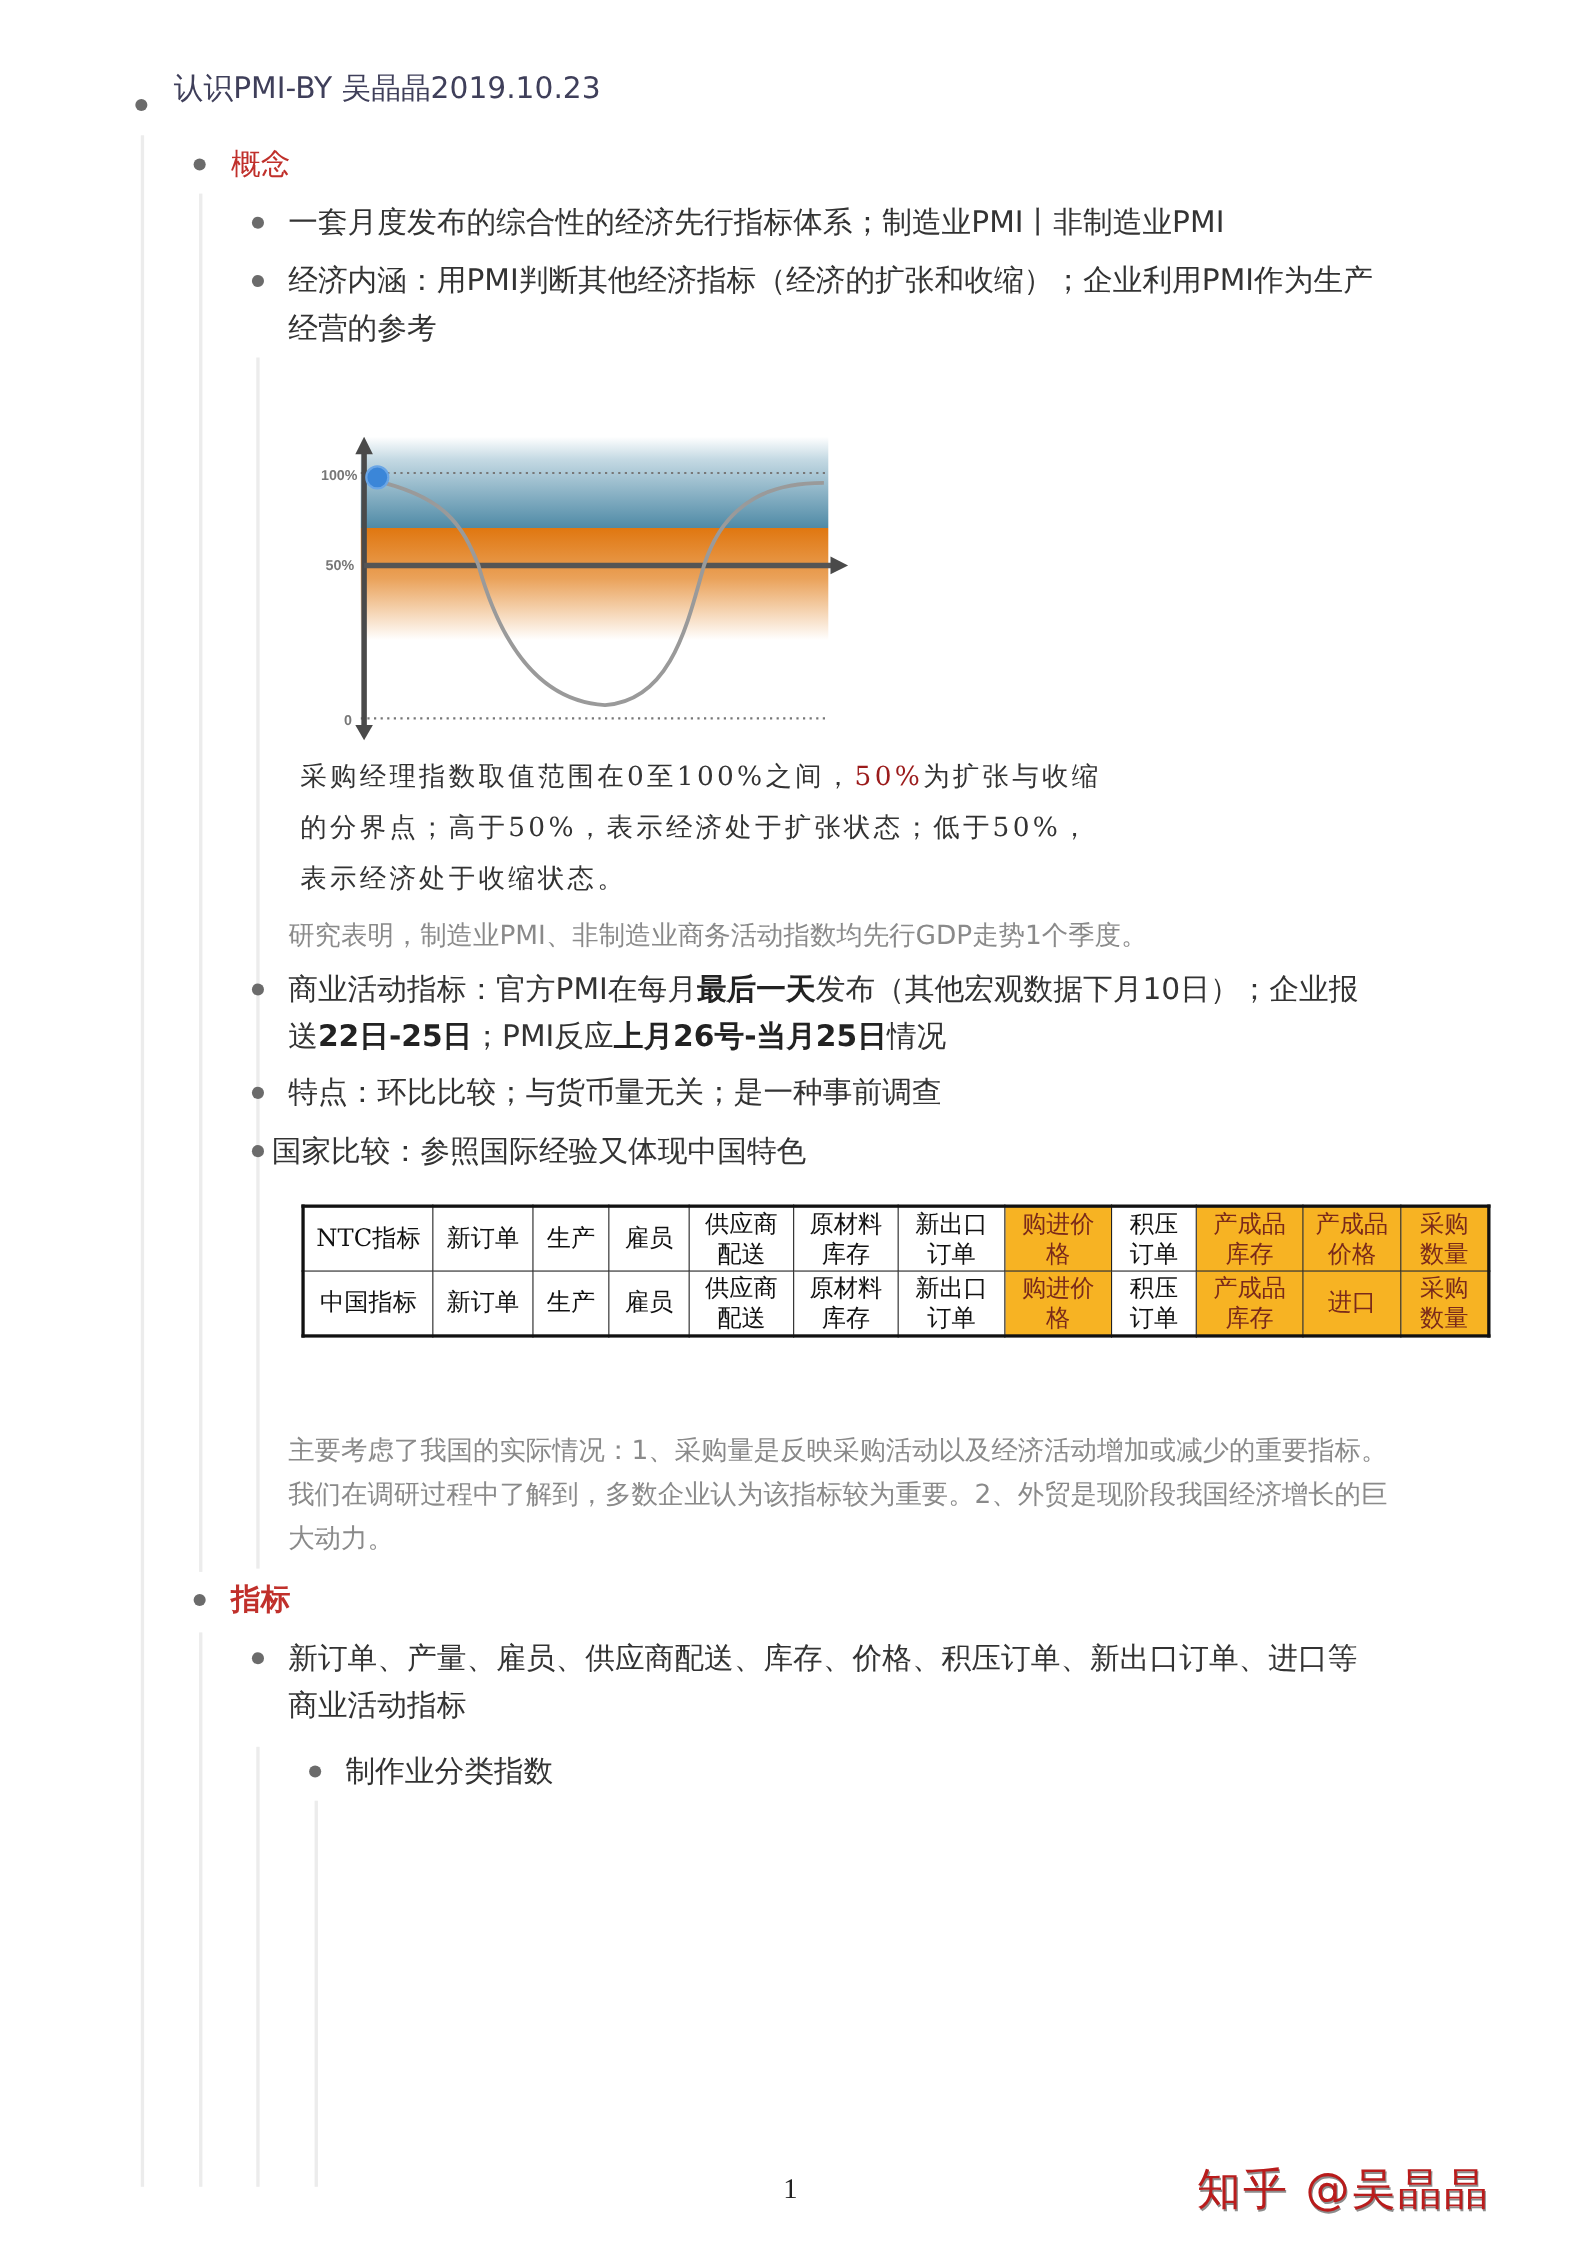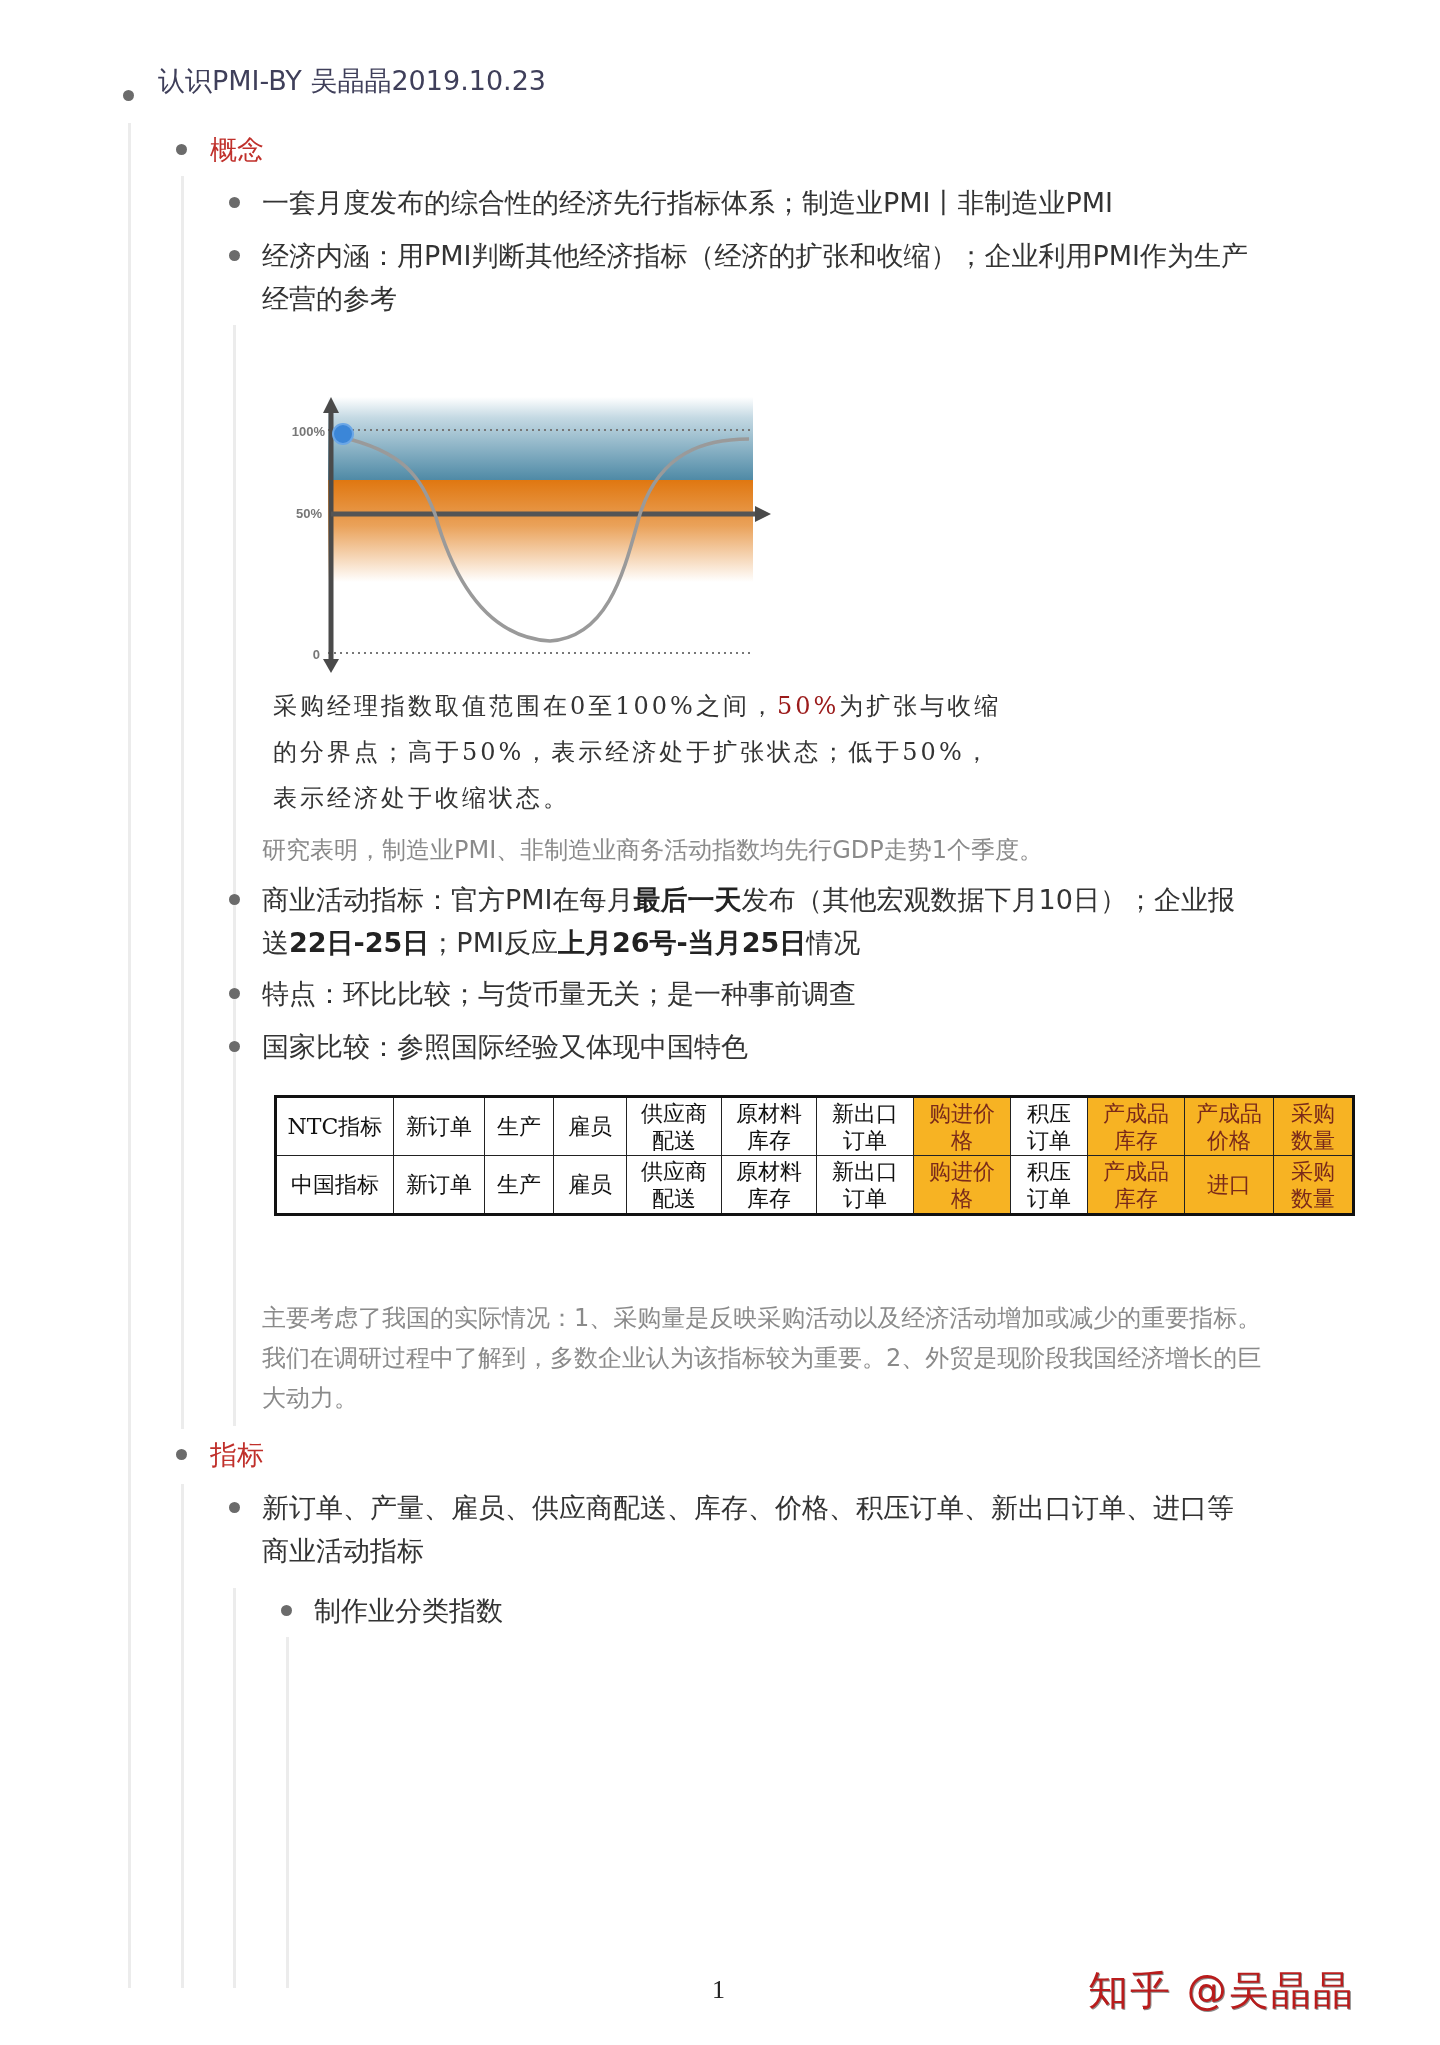--- a/index.html
+++ b/index.html
@@ -104,21 +104,21 @@
   <span>商业活动指标：官方PMI在每月</span><b>最后一天</b><span>发布（其他宏观数据下月10日）；企业报</span>
 </div>
 <div class="txt" style="left:262px; top:921px;">
   <span>送</span><b>22日-25日</b><span>；PMI反应</span><b>上月26号-当月25日</b><span>情况</span>
 </div>
 
 <div class="bullet" style="left:229px; top:988px;"></div>
 <div class="txt" style="left:262px; top:972px;">特点：环比比较；与货币量无关；是一种事前调查</div>
 
 <div class="bullet" style="left:229px; top:1041px;"></div>
-<div class="txt" style="left:262px; top:1025px;">国家比较：参照国际经验又体现中国特色</div>
+<div class="txt" style="left:247px; top:1025px;">国家比较：参照国际经验又体现中国特色</div>
 
 <table class="cmp-table">
   <tbody id="tbody">
       <tr>
         <td style="width: 110px; white-space: pre-line;">NTC指标</td>
         <td style="width: 84px; white-space: pre-line;">新订单</td>
         <td style="width: 62px; white-space: pre-line;">生产</td>
         <td style="width: 66px; white-space: pre-line;">雇员</td>
         <td style="width: 88px; white-space: pre-line;">供应商
 配送</td>
@@ -159,21 +159,21 @@
 数量</td>
       </tr>
     </tbody>
 </table>
 
 <div class="txt note" style="left:262px; top:1298px;">主要考虑了我国的实际情况：1、采购量是反映采购活动以及经济活动增加或减少的重要指标。</div>
 <div class="txt note" style="left:262px; top:1338px;">我们在调研过程中了解到，多数企业认为该指标较为重要。2、外贸是现阶段我国经济增长的巨</div>
 <div class="txt note" style="left:262px; top:1378px;">大动力。</div>
 
 <div class="bullet" style="left:176px; top:1449px;"></div>
-<div class="txt red" style="left:210px; top:1433px;">指标</div>
+<div class="txt red" style="left:210px; top:1433px;font-weight:bold;">指标</div>
 
 <div class="bullet" style="left:229px; top:1502px;"></div>
 <div class="txt" style="left:262px; top:1486px;">新订单、产量、雇员、供应商配送、库存、价格、积压订单、新出口订单、进口等</div>
 <div class="txt" style="left:262px; top:1529px;">商业活动指标</div>
 
 <div class="bullet" style="left:281px; top:1605px;"></div>
 <div class="txt" style="left:314px; top:1589px;">制作业分类指数</div>
 
 <div class="page-num">1</div>
 <div class="watermark">知乎 @吴晶晶</div>

